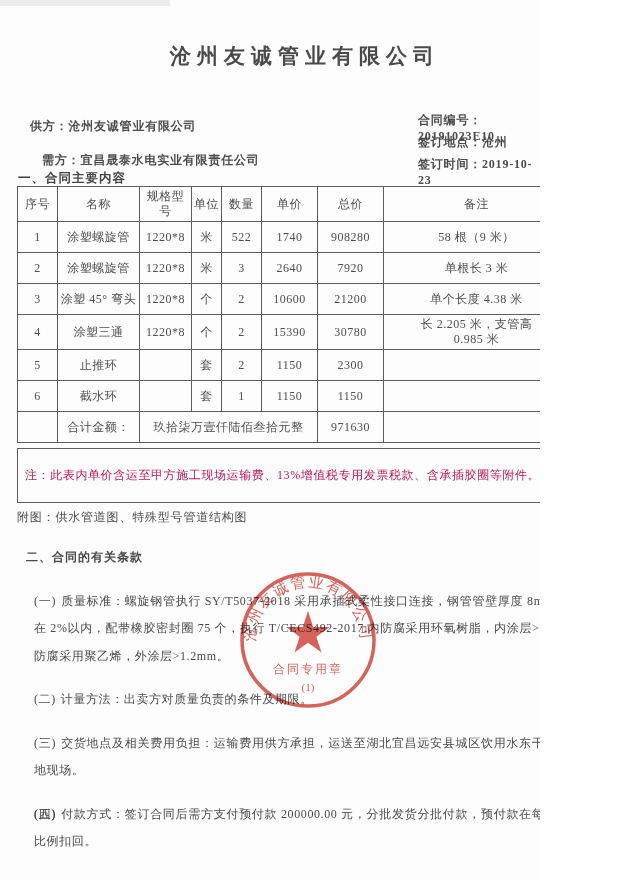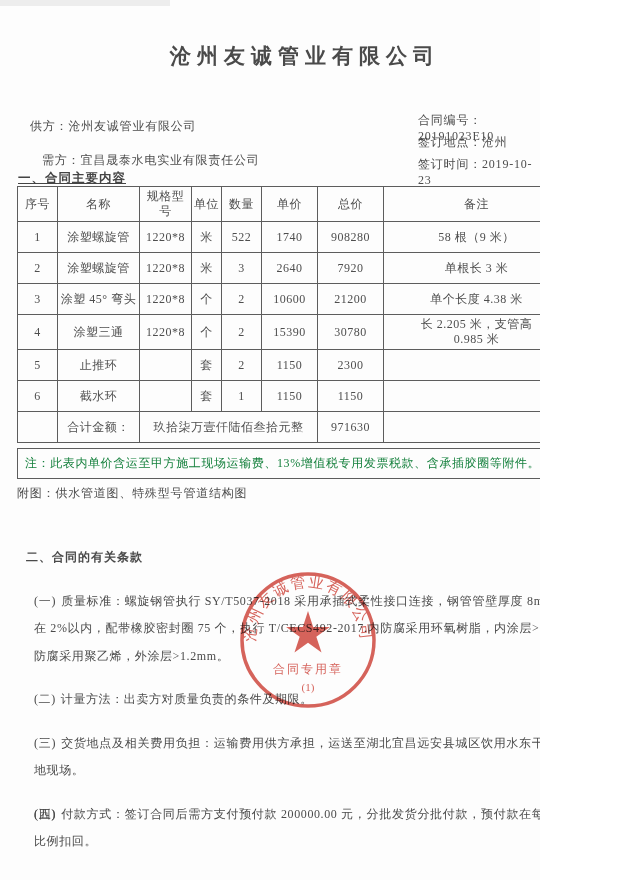--- a/index.html
+++ b/index.html
@@ -5,34 +5,34 @@
   html,body{margin:0;padding:0;background:#ffffff;}
   .page{position:relative;width:540px;height:880px;background:#fdfdfd;overflow:hidden;
         font-family:"Liberation Serif","DejaVu Serif",serif;color:#474747;}
   
   .artifact{position:absolute;background:#ededed;}
   
   .doc-title{position:absolute;top:42px;left:0;width:610px;text-align:center;
              font-size:21px;letter-spacing:6px;color:#4a4a4a;font-weight:600;}
   .doc-subtitle{position:absolute;top:84px;left:0;width:610px;text-align:center;
              font-size:18px;letter-spacing:9px;color:#4a4a4a;font-weight:600;}
-  .info{position:absolute;font-size:12px;letter-spacing:.8px;color:#4c4c4c;}
-  .sec-title{position:absolute;font-size:12.5px;font-weight:600;letter-spacing:1px;color:#444;text-decoration:underline;}
+  .info{position:absolute;font-size:12px;letter-spacing:.8px;color:#4c4c4c;font-weight:bold;}
+  .sec-title{position:absolute;font-size:12.5px;font-weight:600;letter-spacing:1px;color:#444;}
   
   .tbl-wrap{position:absolute;left:17px;top:186px;width:552px;}
   table.items{border-collapse:collapse;width:552px;table-layout:fixed;font-size:12px;color:#4e4e4e;}
   table.items td,table.items th{border:1px solid #5d5d5d;text-align:center;vertical-align:middle;
         padding:1px 2px;font-weight:normal;letter-spacing:.5px;line-height:1.25;}
   table.items th{height:32px;}
   tr.r{height:31px;}
   tr.r4{height:35px;}
   tr.total{height:31px;}
   .remark-narrow{display:inline-block;max-width:118px;}
-  .note-box{border:1px solid #5d5d5d;margin-top:5px;padding:6px 7px;font-size:12px;
-            letter-spacing:.6px;color:#15803d;}
+  .note-box{border:1px solid #5d5d5d;margin-top:5px;padding:18px 7px;font-size:12px;
+            letter-spacing:.6px;color:#be185d;}
   .attach{margin-top:6px;font-size:12px;letter-spacing:.8px;color:#4c4c4c;}
   
   .clauses{position:absolute;left:18px;top:536px;width:606px;font-size:12px;
            letter-spacing:.6px;line-height:27.5px;color:#4a4a4a;}
   .clause{margin:16px;text-align:justify;position:relative;}
   .clause .cno{margin-right:5px;}
   .clause.hang{padding-left:40px;}
   .clause.hang .cno{position:absolute;left:0;top:0;}
   .sec2{font-weight:600;letter-spacing:1px;line-height:27.5px;margin:8px;}
   

